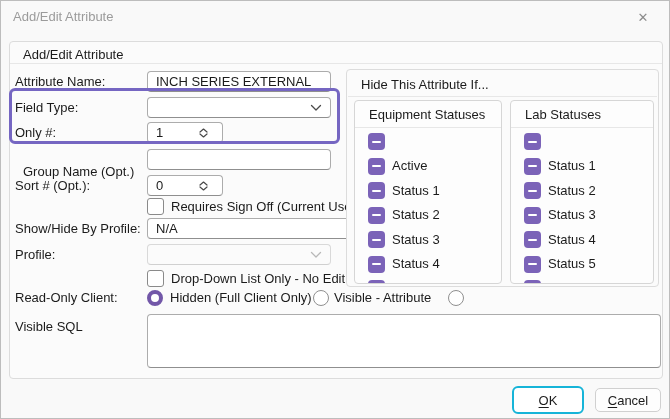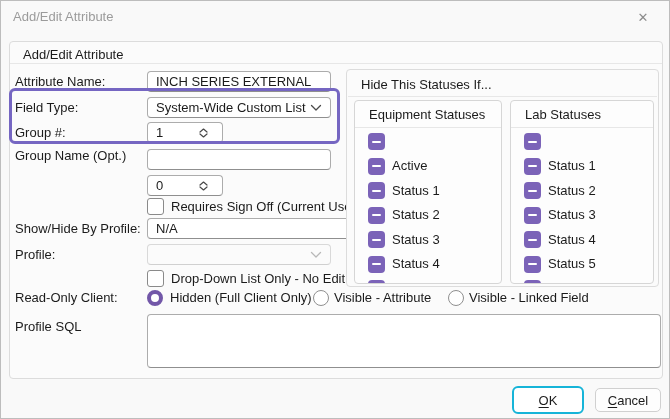--- a/index.html
+++ b/index.html
@@ -138,46 +138,46 @@
 
   <div class="hl-rect"></div>
 
   <div class="flabel" style="top:70px;">Attribute Name:</div>
   <div class="tbox" style="left:146px; top:70px; width:184px;">
     <span>INCH SERIES EXTERNAL</span>
   </div>
 
   <div class="flabel" style="top:96px;">Field Type:</div>
   <div class="tbox" style="left:146px; top:96px; width:184px;">
-    <span>System-Wide Custom List</span>
     <span class="chev">
       <svg width="12" height="8" viewBox="0 0 12 8">
           <polyline points="1.5,1.5 6,6 10.5,1.5" fill="none" stroke="#4a4a4a" stroke-width="1.3" stroke-linecap="round" stroke-linejoin="round"></polyline>
         </svg>
     </span>
   </div>
 
-  <div class="flabel" style="top:121px;">Group #:</div>
+  <div class="flabel" style="top:121px;">Only #:</div>
   <div class="tbox" style="left:146px; top:121px; width:76px;">
     <span>1</span>
     <span class="spin">
       <svg width="9" height="5" viewBox="0 0 9 5">
           <polyline points="1,4 4.5,1 8,4" fill="none" stroke="#4a4a4a" stroke-width="1.2" stroke-linecap="round" stroke-linejoin="round"></polyline>
         </svg>
       <svg width="9" height="5" viewBox="0 0 9 5">
           <polyline points="1,1 4.5,4 8,1" fill="none" stroke="#4a4a4a" stroke-width="1.2" stroke-linecap="round" stroke-linejoin="round"></polyline>
         </svg>
     </span>
   </div>
 
-  <div class="flabel" style="top:144px;">Group Name (Opt.)</div>
+  <div class="flabel" style="top:160px;margin-left:8px;">Group Name (Opt.)</div>
   <div class="tbox" style="left:146px; top:148px; width:184px;">
     <span></span>
   </div>
 
+  <div class="flabel" style="top:174px;">Sort # (Opt.):</div>
   <div class="tbox" style="left:146px; top:174px; width:76px;">
     <span>0</span>
     <span class="spin">
       <svg width="9" height="5" viewBox="0 0 9 5">
           <polyline points="1,4 4.5,1 8,4" fill="none" stroke="#4a4a4a" stroke-width="1.2" stroke-linecap="round" stroke-linejoin="round"></polyline>
         </svg>
       <svg width="9" height="5" viewBox="0 0 9 5">
           <polyline points="1,1 4.5,4 8,1" fill="none" stroke="#4a4a4a" stroke-width="1.2" stroke-linecap="round" stroke-linejoin="round"></polyline>
         </svg>
     </span>
@@ -208,27 +208,26 @@
 
   <span class="cb" style="left:146px; top:269px;"></span>
   <span class="cblabel" style="left:170px; top:269px;">Drop-Down List Only - No Edit</span>
 
   <div class="flabel" style="top:289px; line-height:16px;">Read-Only Client:</div>
   <span class="radio on" style="left:146px; top:289px;"></span>
   <span class="rlabel" style="left:169px; top:289px;">Hidden (Full Client Only)</span>
   <span class="radio" style="left:312px; top:289px;"></span>
   <span class="rlabel" style="left:333px; top:289px;">Visible - Attribute</span>
   <span class="radio" style="left:447px; top:289px;"></span>
-  <span class="rlabel" style="left:468px; top:289px;">Visible - Linked Field</span>
-
-  <div class="flabel" style="top:315px;">Profile SQL</div>
+
+  <div class="flabel" style="top:315px;">Visible SQL</div>
   <div class="sqlbox" style="left:146px; top:313px; width:514px; height:54px;"></div>
 
   <div class="hidepanel">
-    <div class="gb-header" style="left:14px; top:7px;">Hide This Statuses If...</div>
+    <div class="gb-header" style="left:14px; top:7px;">Hide This Attribute If...</div>
     <div class="sep" style="left:1px; right:1px; top:26px;"></div>
 
     <div class="statusbox" style="left:7px; width:148px;">
       <div class="sb-header">Equipment Statuses</div>
       <div class="sb-sep"></div>
       <div class="status-items">
           <div class="status-row">
             <span class="lcb">
               <span class="dash"></span>
             </span>

